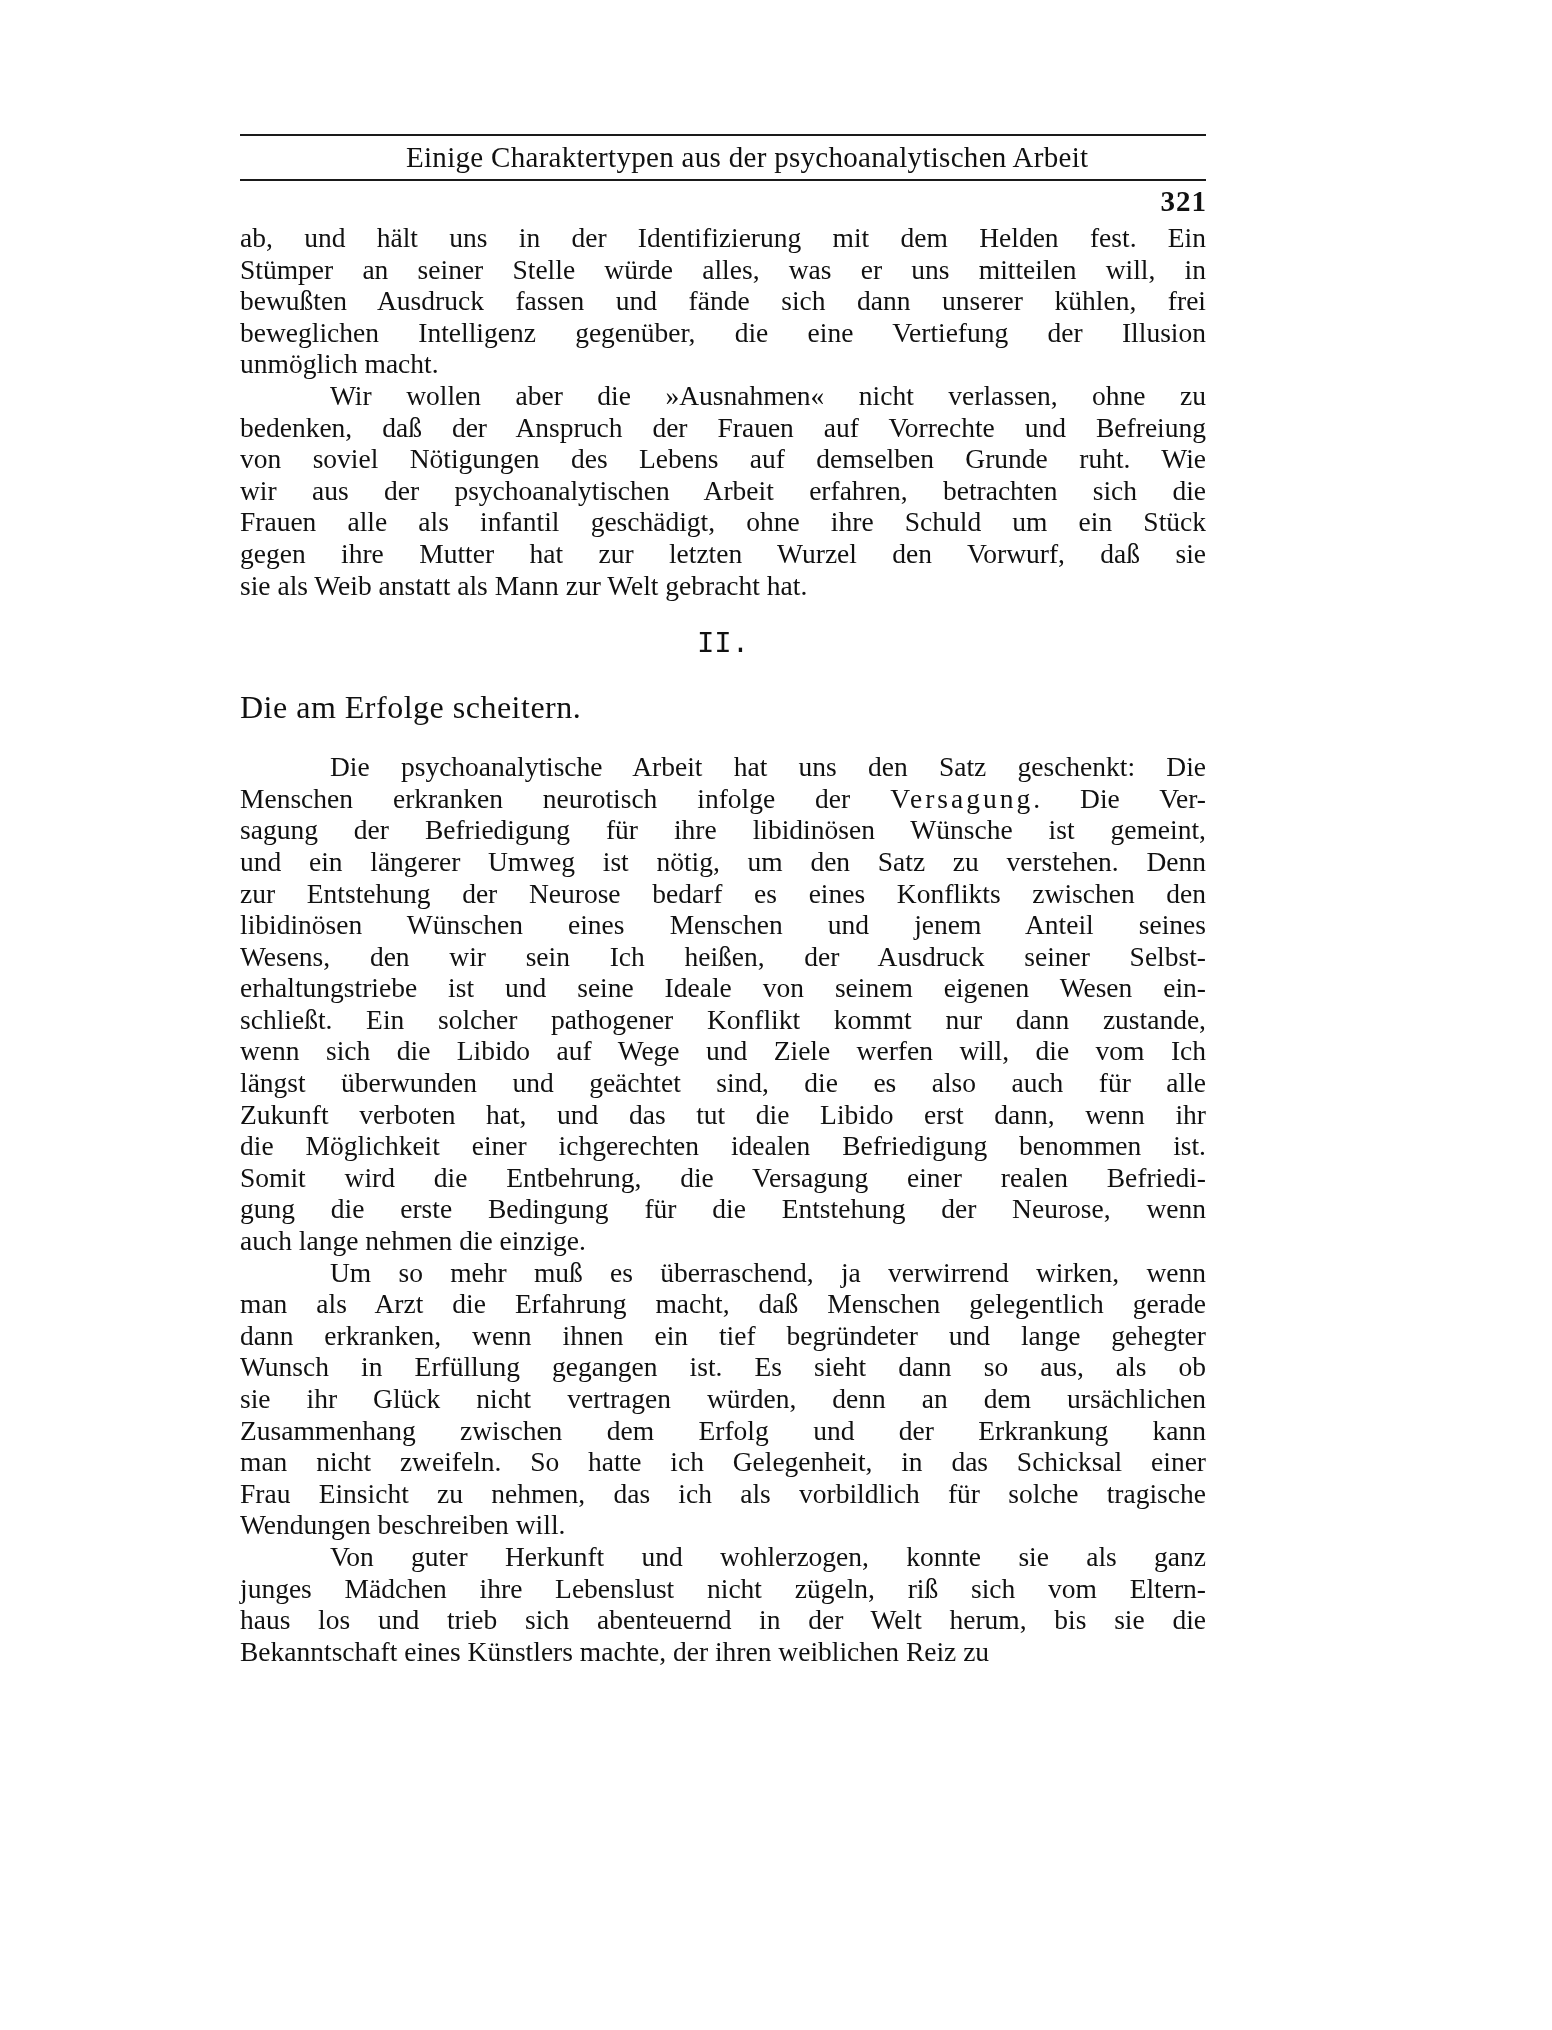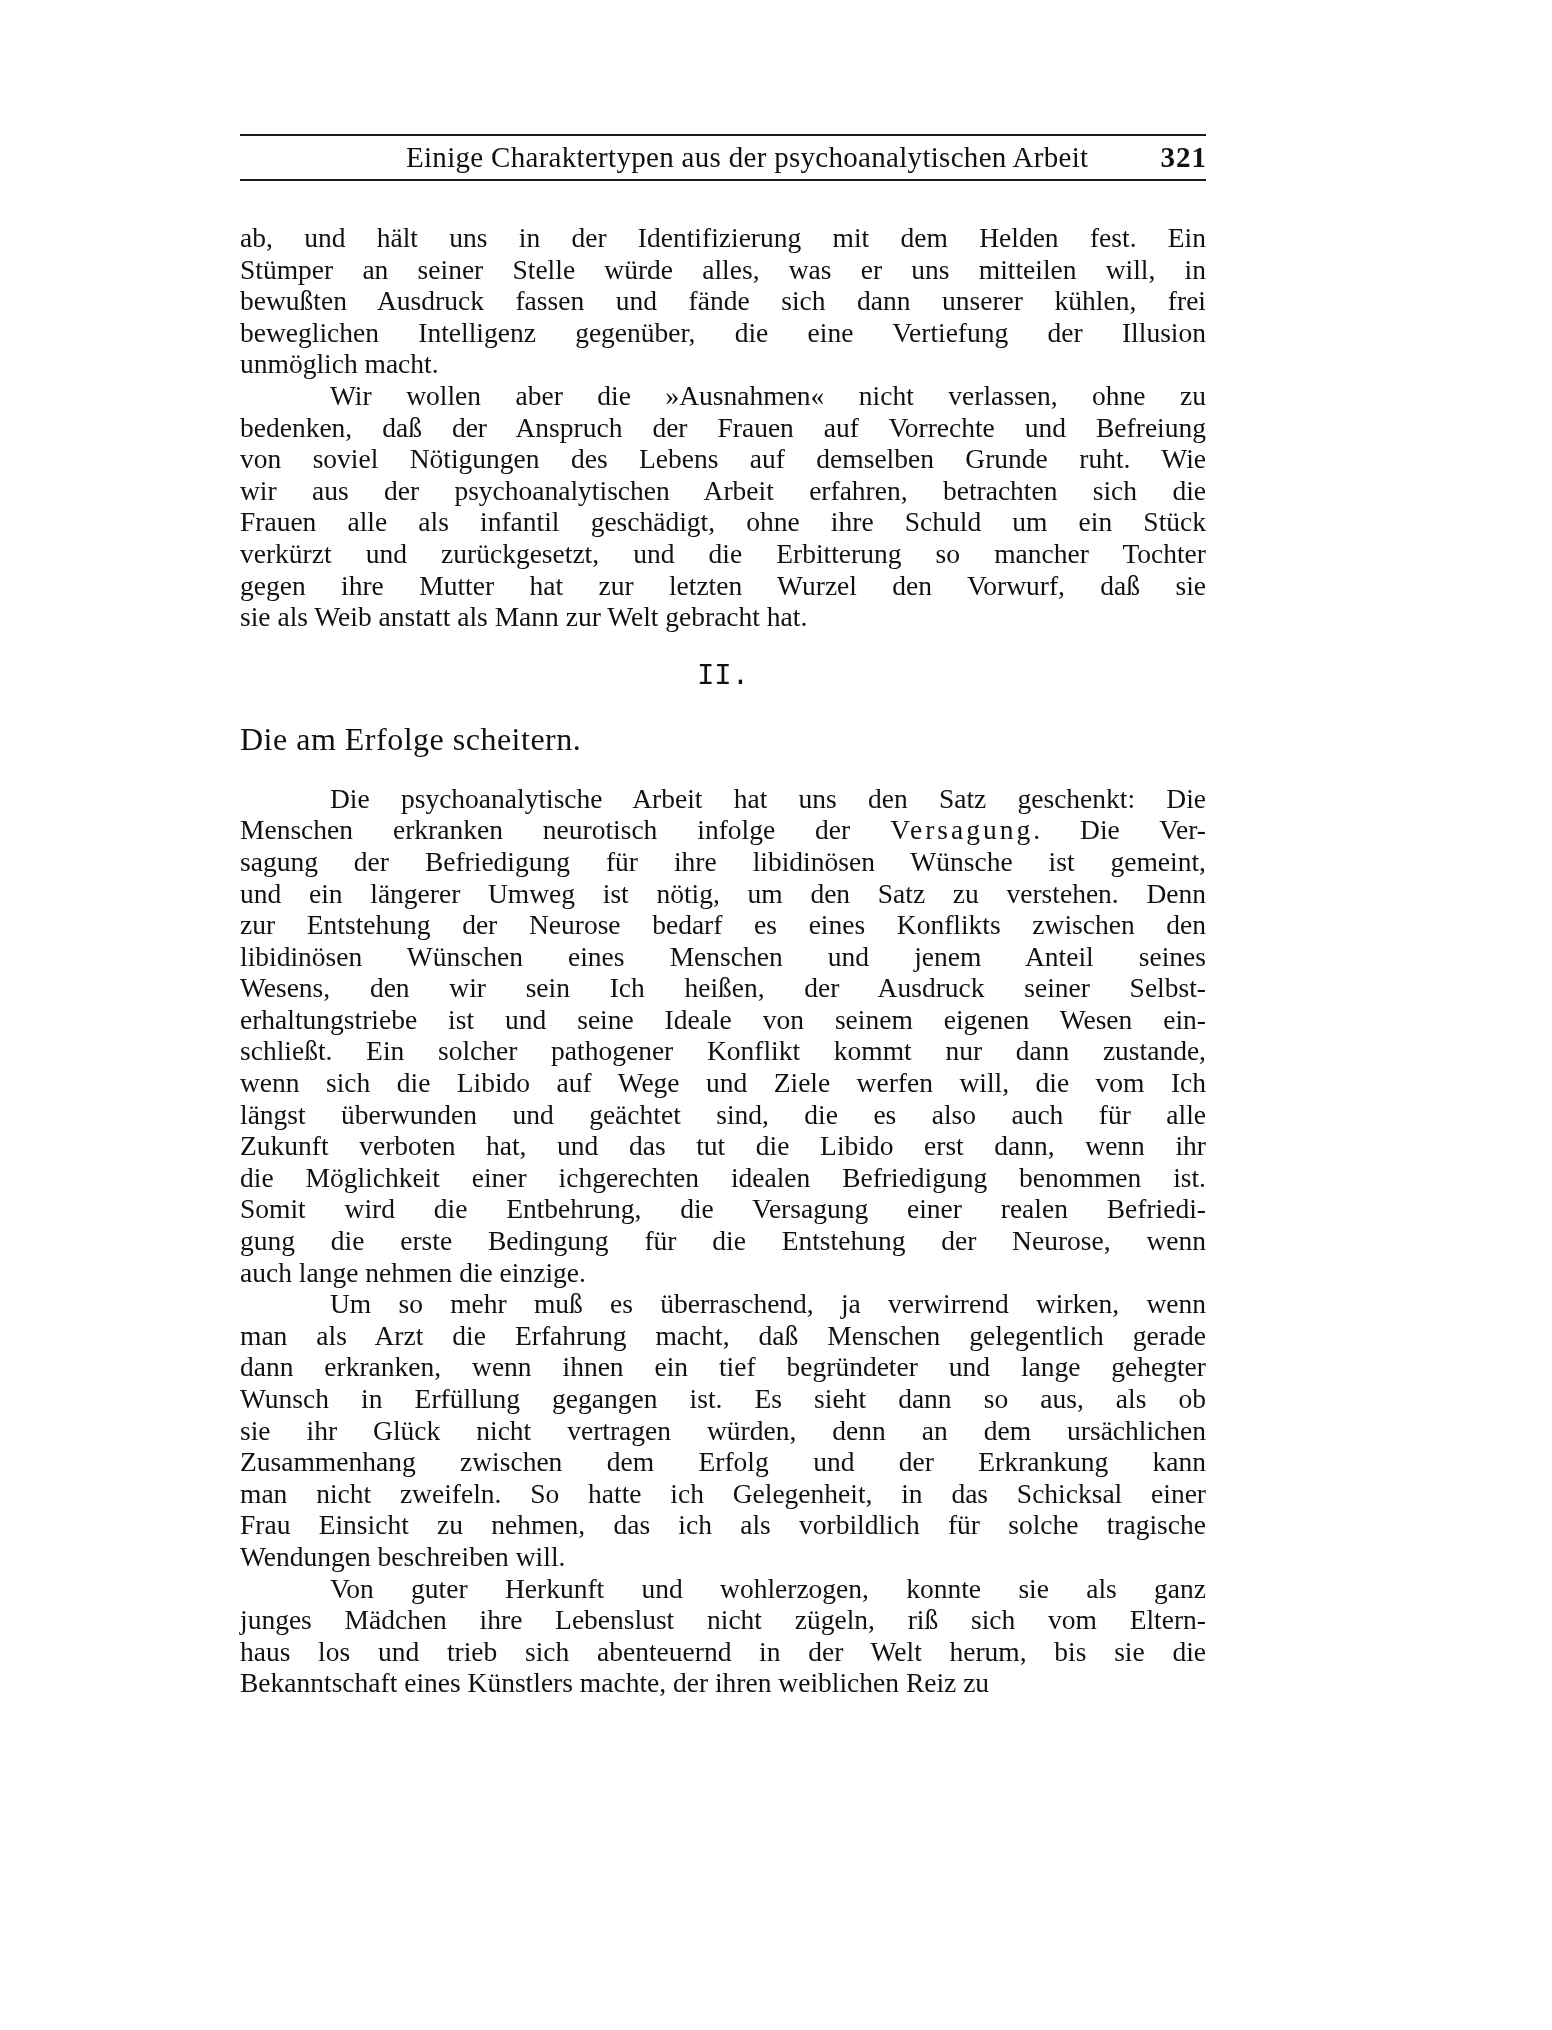--- a/index.html
+++ b/index.html
@@ -40,20 +40,21 @@
     .running-title {
       position: absolute;
       left: 165px;
       letter-spacing: 0.3px;
     }
     .page-number {
       position: absolute;
       right: 0;
       font-weight: bold;
       letter-spacing: 1px;
+      margin-top: 44px;
     }
     .body-text {
       position: absolute;
       top: 222px;
       left: 0;
       width: 966px;
       font-size: 27.5px;
       line-height: 31.6px;
       text-align: justify;
     }
@@ -115,21 +116,20 @@
         <span class="line">bewußten Ausdruck fassen und fände sich dann unserer kühlen, frei</span>
         <span class="line">beweglichen Intelligenz gegenüber, die eine Vertiefung der Illusion</span>
         <span class="line last">unmöglich macht.</span>
       </div>
     <div class="paragraph">
         <span class="line indent">Wir wollen aber die »Ausnahmen« nicht verlassen, ohne zu</span>
         <span class="line">bedenken, daß der Anspruch der Frauen auf Vorrechte und Befreiung</span>
         <span class="line">von soviel Nötigungen des Lebens auf demselben Grunde ruht. Wie</span>
         <span class="line">wir aus der psychoanalytischen Arbeit erfahren, betrachten sich die</span>
         <span class="line">Frauen alle als infantil geschädigt, ohne ihre Schuld um ein Stück</span>
-        <span class="line">verkürzt und zurückgesetzt, und die Erbitterung so mancher Tochter</span>
         <span class="line">gegen ihre Mutter hat zur letzten Wurzel den Vorwurf, daß sie</span>
         <span class="line last">sie als Weib anstatt als Mann zur Welt gebracht hat.</span>
       </div>
 
     <div class="section-block">
       <div class="section-number">II.</div>
       <div class="section-title">Die am Erfolge scheitern.</div>
     </div>
 
     <div class="paragraph">

